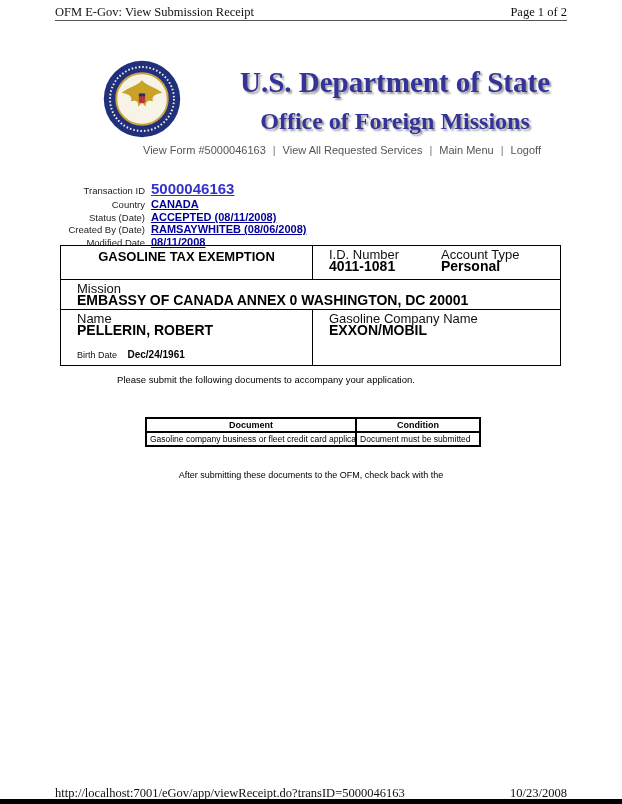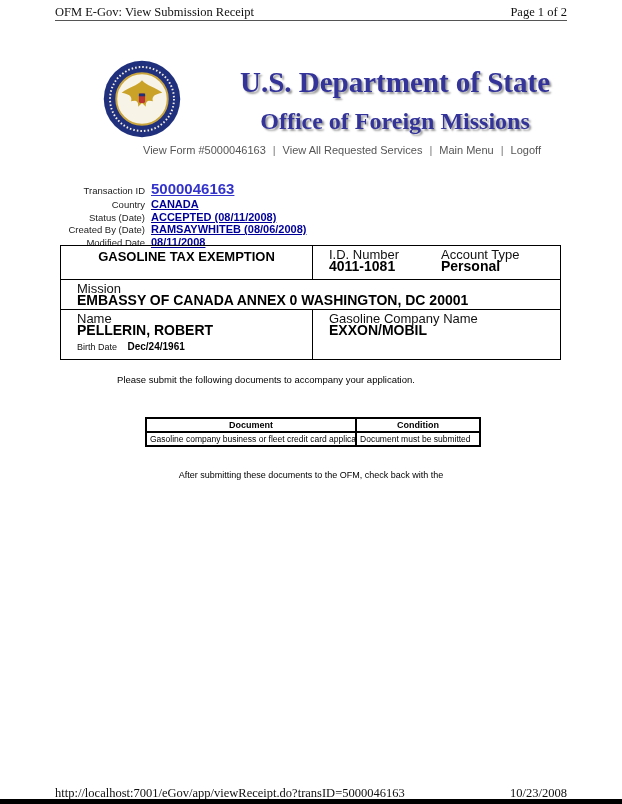--- a/index.html
+++ b/index.html
@@ -52,21 +52,21 @@
     border-collapse:collapse; table-layout:fixed;
   }
   table.main-table td { border:1px solid #000; vertical-align:top; padding:3px 16px; }
   td.title-cell { text-align:center; vertical-align:middle; font-size:13px; font-weight:bold; height:34px; }
   .idacct { display:flex; }
   .idacct .blk1 { width:112px; }
   .small-label { font-size:13px; color:#111; line-height:11px; }
   .bold-val { font-size:14px; font-weight:bold; color:#000; line-height:12px; }
   td.mission-cell { height:30px; }
   td.name-cell, td.company-cell { height:50px; }
-  .birth-row { }
+  .birth-row { margin-top:8px; }
   .inline-label { font-size:9px; color:#111; }
   .inline-val { font-size:10px; font-weight:bold; margin-left:6px; }
 
   
   .instructions { position:absolute; left:0; top:374px; width:532px; text-align:center; font-size:9.5px; color:#000; }
   table.doc-table {
     position:absolute; left:145px; top:417px; width:336px;
     border-collapse:collapse; table-layout:fixed;
   }
   table.doc-table th, table.doc-table td { border:2px solid #000; white-space:nowrap; overflow:hidden; }

